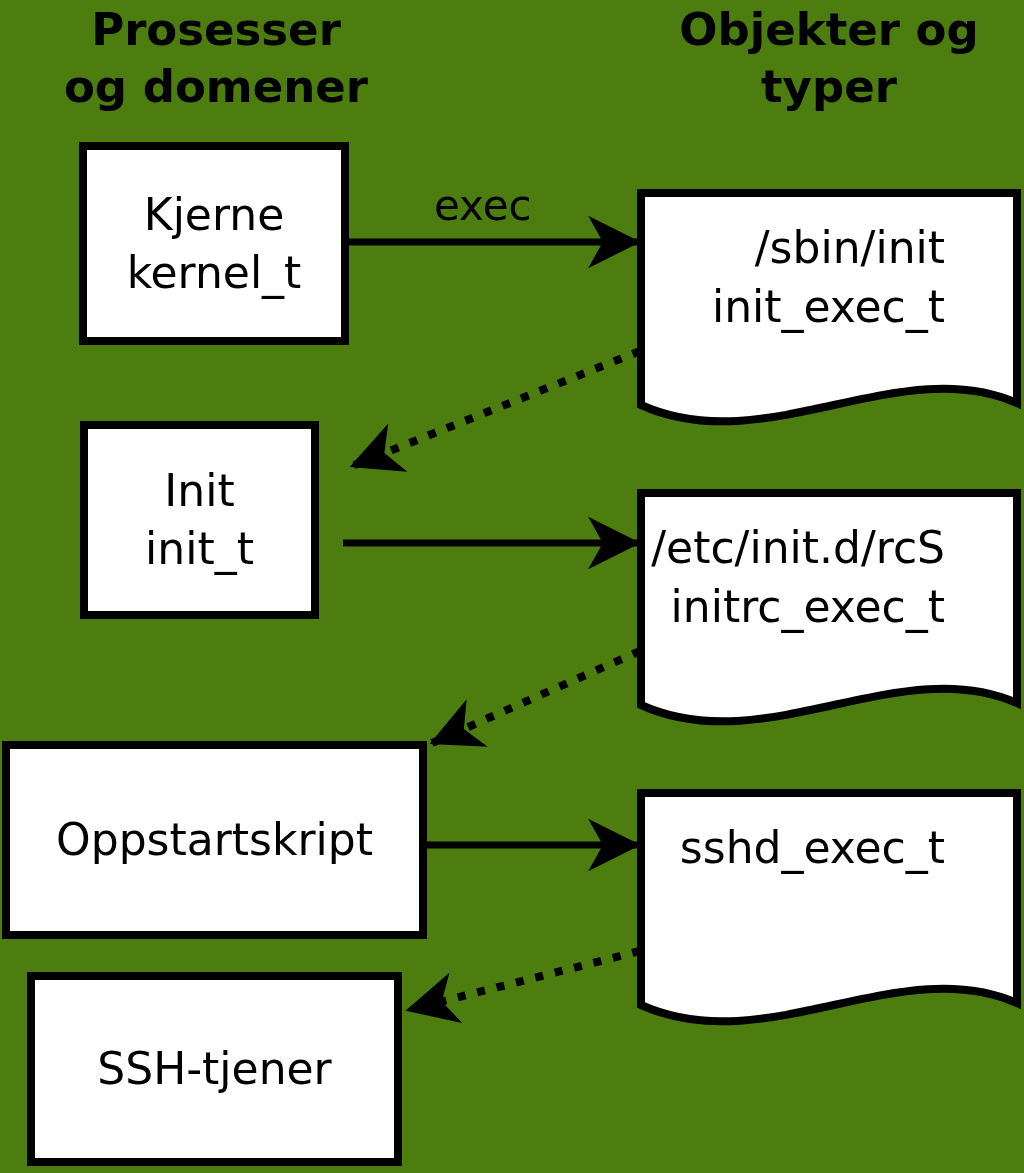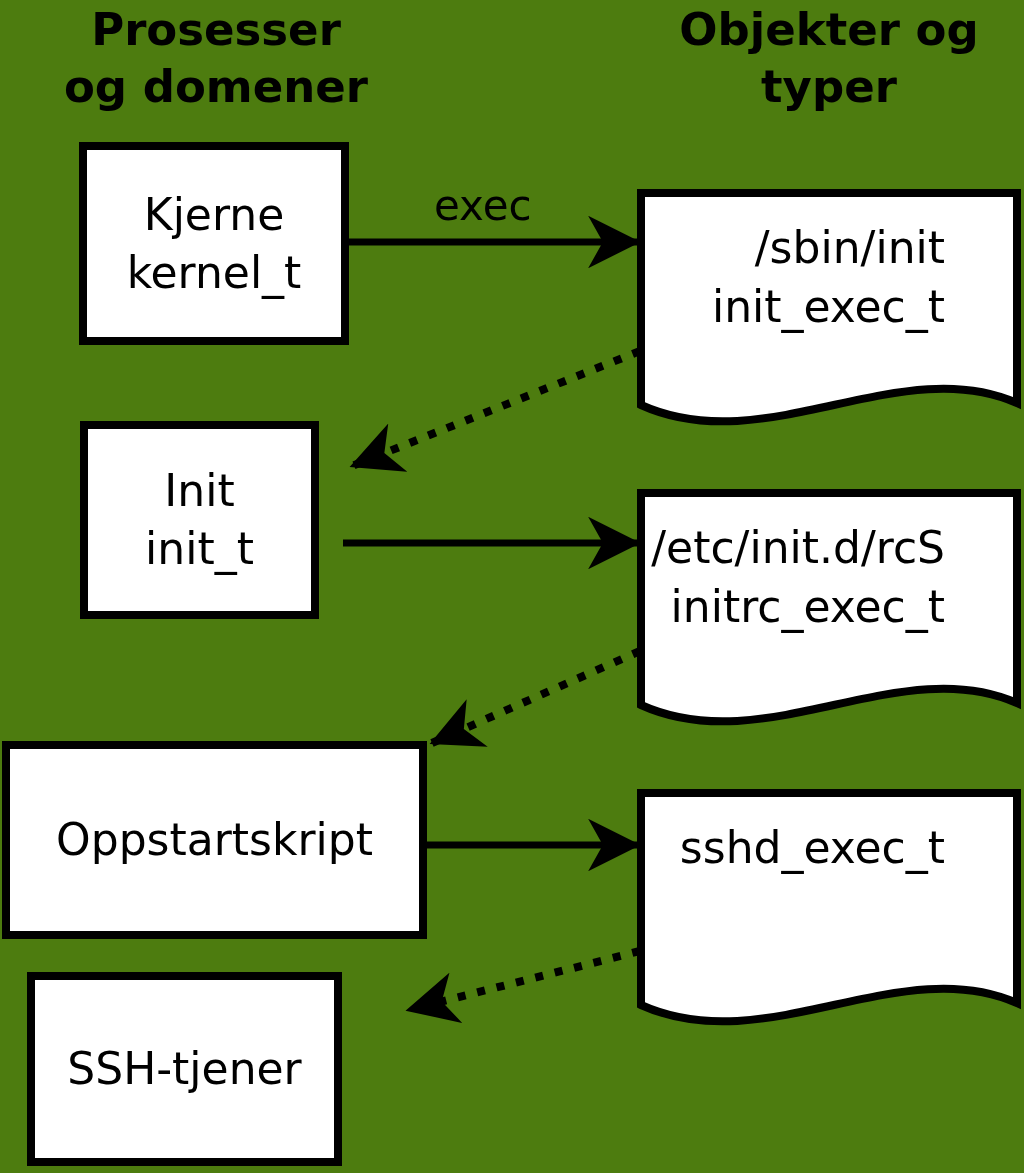--- a/index.html
+++ b/index.html
@@ -98,21 +98,21 @@
     <div>Kjerne</div>
     <div>kernel_t</div>
   </div>
   <div class="pbox" style="left:80px; top:421px; width:239px; height:198px;">
     <div>Init</div>
     <div>init_t</div>
   </div>
   <div class="pbox" style="left:2px; top:696px; width:425px; height:198px;margin-top:45px;">
     <div>Oppstartskript</div>
   </div>
-  <div class="pbox" style="left:27px; top:972px; width:315px; height:194px;">
+  <div class="pbox" style="left:27px; top:972px; width:375px; height:194px;">
     <div>SSH-tjener</div>
   </div>
 
   <div class="dtext" style="left:645px; top:218px;">
     <div>/sbin/init</div>
     <div>init_exec_t</div>
   </div>
   <div class="dtext" style="left:645px; top:518px;">
     <div>/etc/init.d/rcS</div>
     <div>initrc_exec_t</div>

